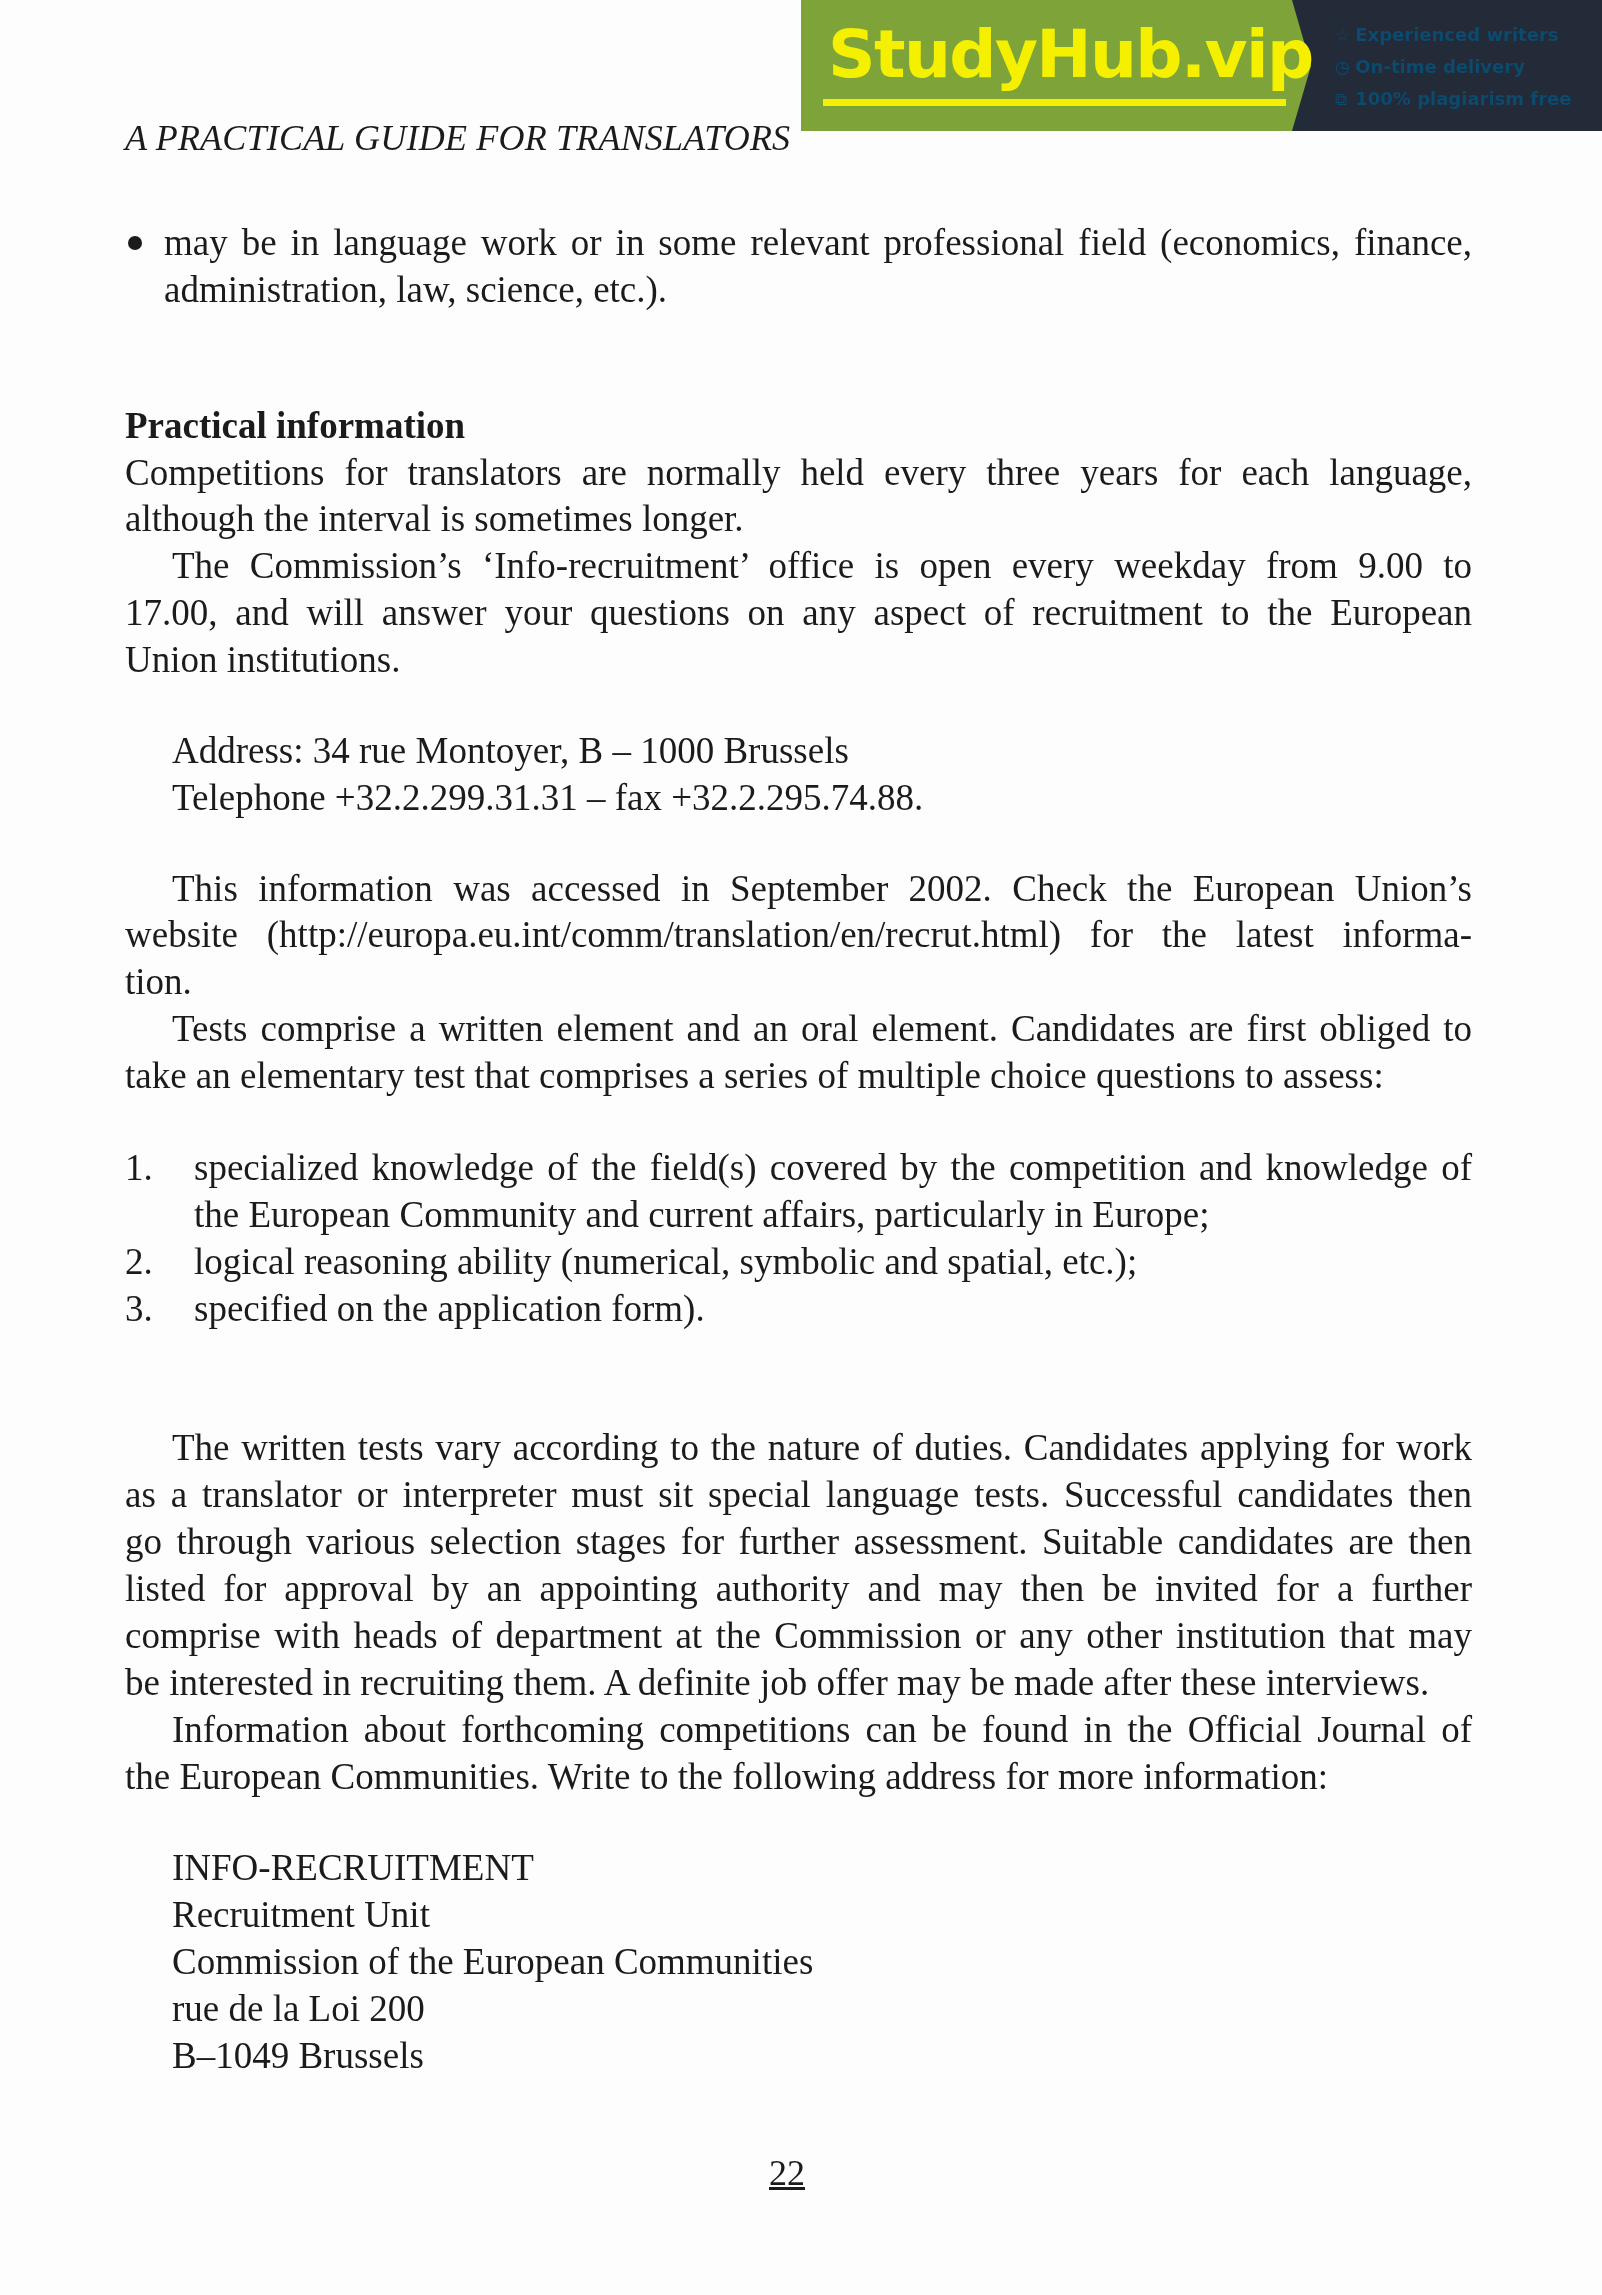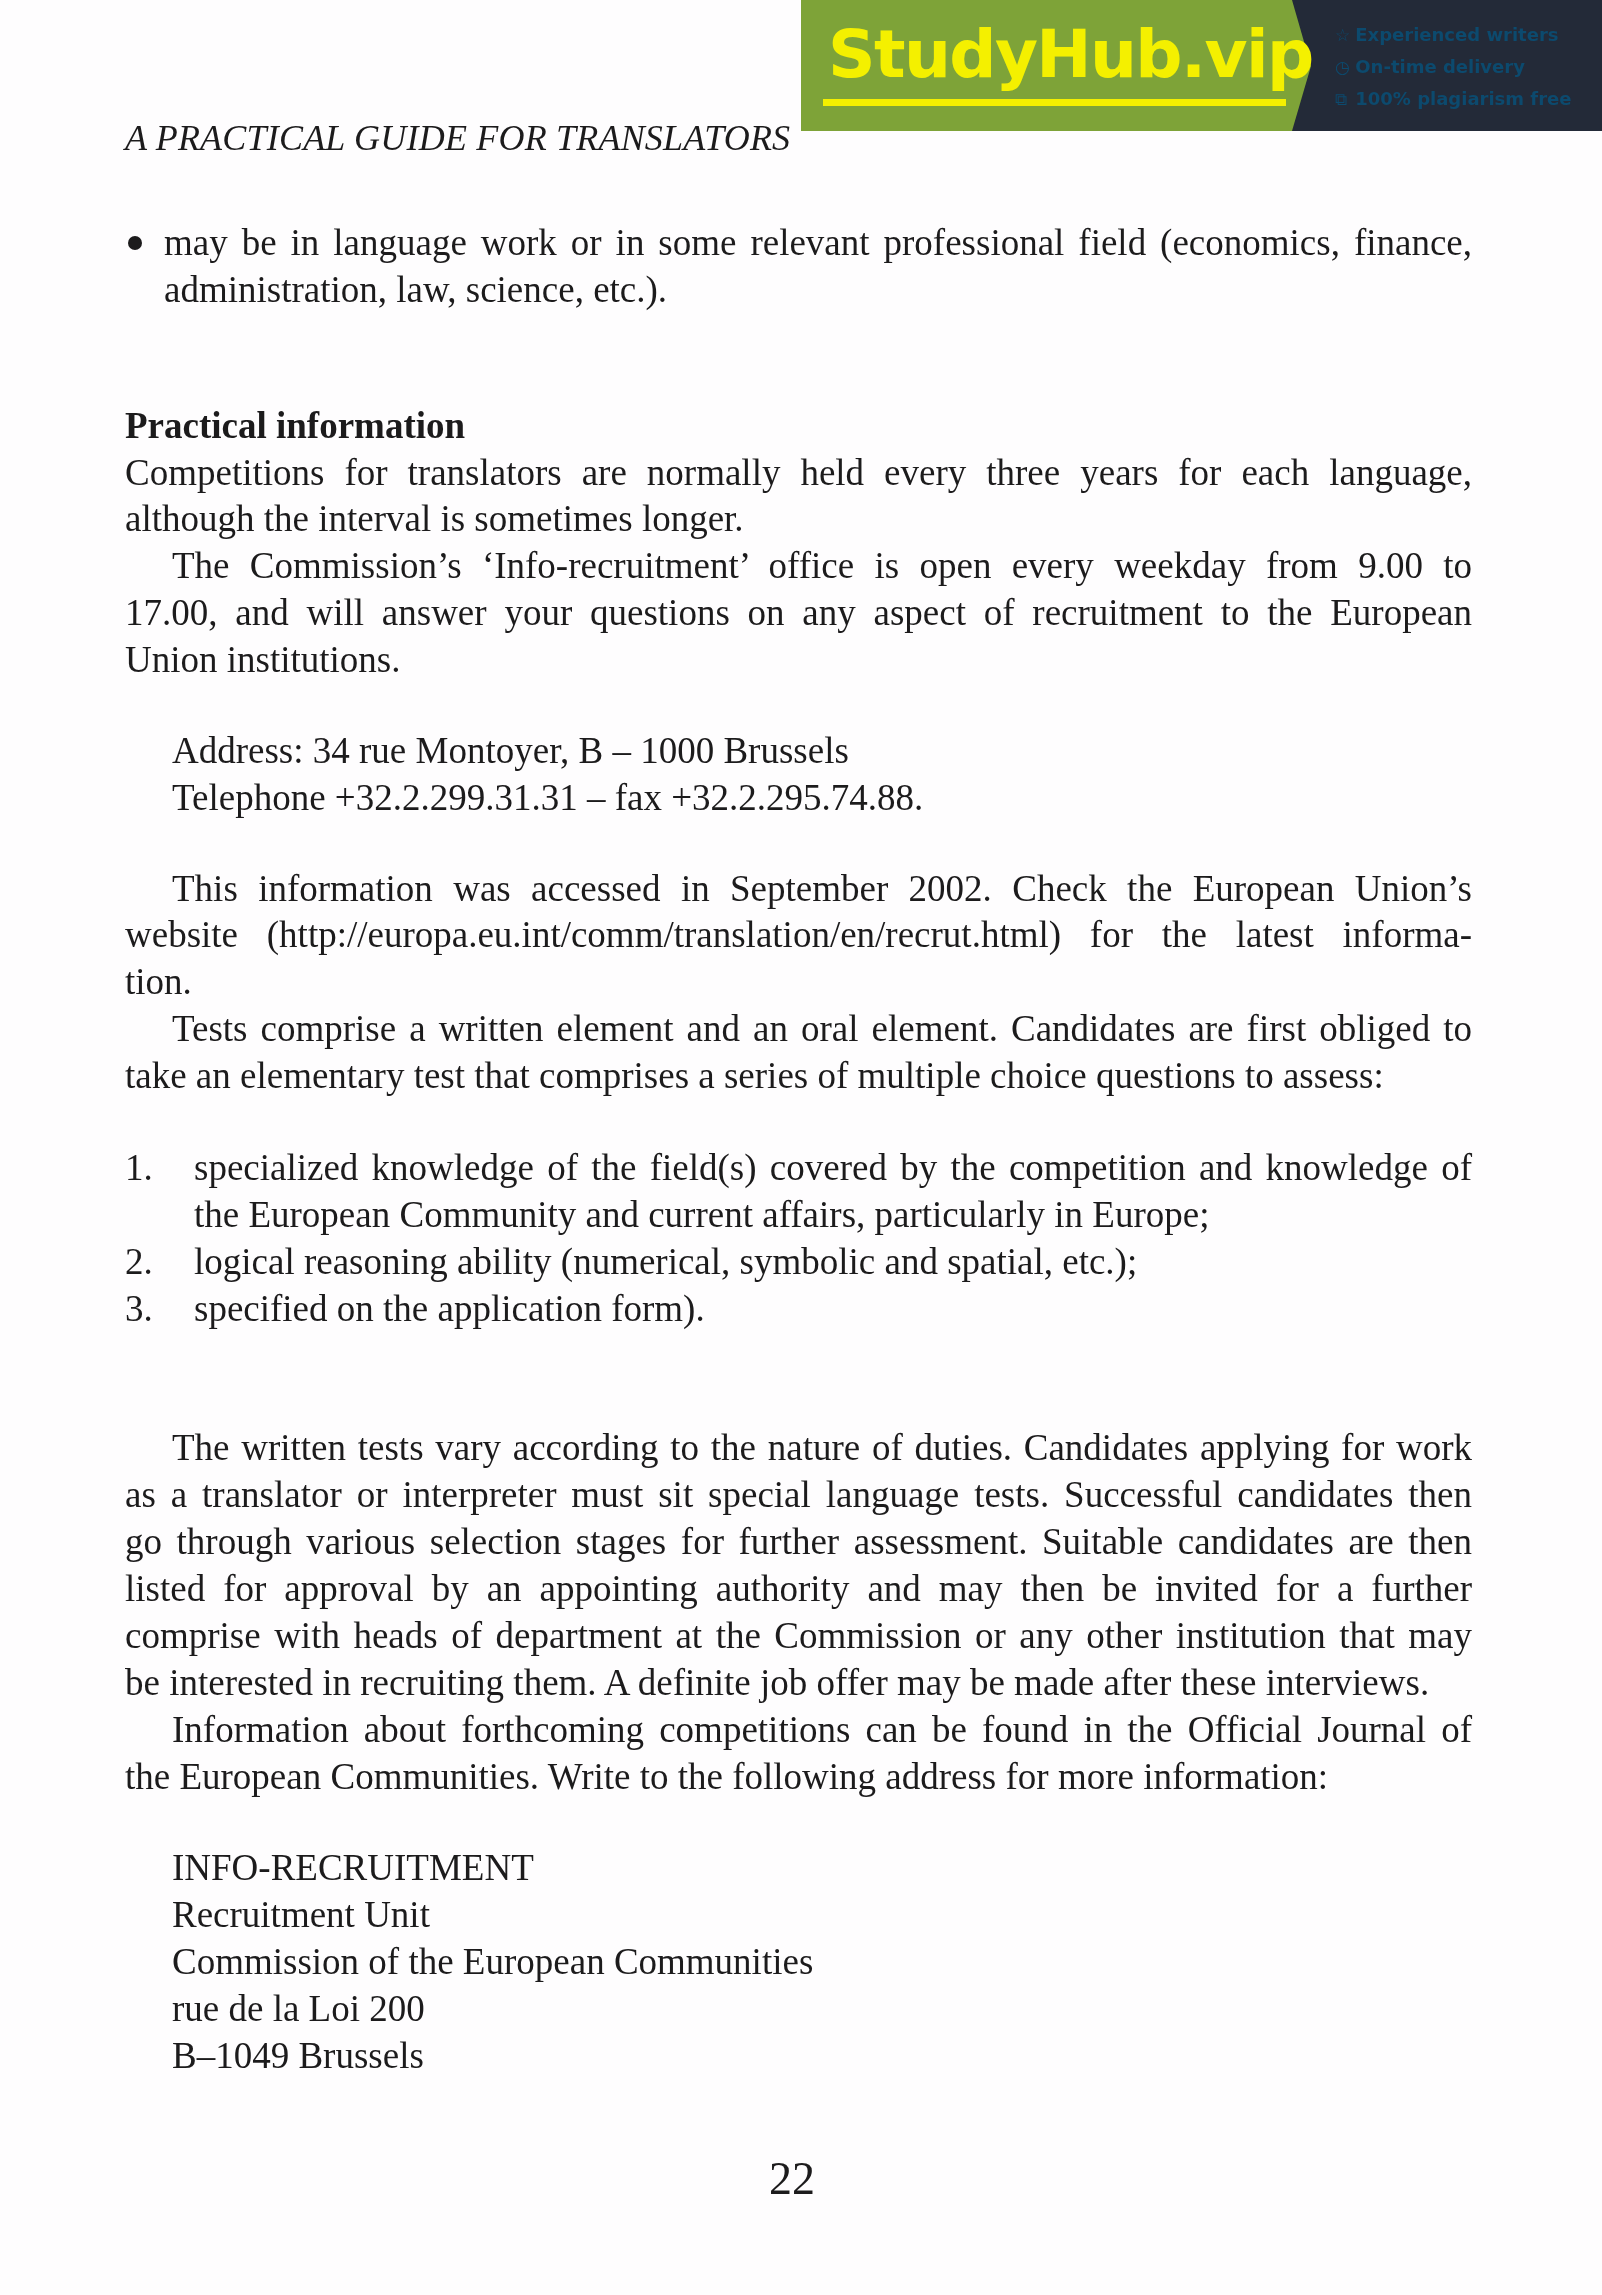--- a/index.html
+++ b/index.html
@@ -16,21 +16,21 @@
     .running-head { position: absolute; left: 125px; top: 117px; font-size: 36px; letter-spacing: 0.2px; white-space: nowrap; font-style: italic; }
     .bullet-block { position: absolute; left: 0; top: 219px; width: 1347px; }
     .bullet-dot { position: absolute; left: 3.1px; top: 17px; width: 14px; height: 14px; border-radius: 50%; background: #1c1b1c; }
     .bullet-text { margin-left: 39px; }
     h3.heading { position: absolute; left: 0; top: 402px; margin: 0; font-size: 37px; line-height: 47px; font-weight: bold; text-align: center; }
     .indent { text-indent: 47px; }
     .addr { position: absolute; left: 47px; white-space: nowrap; }
     .ol-item { position: absolute; left: 0; width: 1347px; }
     .ol-num { position: absolute; left: 0; top: 0; }
     .ol-text { margin-left: 69px; }
-    .page-number { position: absolute; left: 769px; top: 2152px; font-size: 46px; }
+    .page-number { position: absolute; left: 769px; top: 2152px; font-size: 36px; text-decoration: underline; }
     
     .banner { position: absolute; left: 801px; top: 0; width: 801px; height: 131px; }
     .banner-dark { position: absolute; left: 0; top: 0; width: 801px; height: 131px; background: #232a38; }
     .banner-green { position: absolute; left: 0; top: 0; width: 510px; height: 131px; background: #7ea338;
       clip-path: polygon(0 0, 491px 0, 510px 66px, 491px 131px, 0 131px); }
     .brand { position: absolute; left: 19px; top: 15.6px; font-family: "DejaVu Sans", sans-serif; font-weight: bold;
       font-size: 66px; line-height: 78px; color: #f4f000; letter-spacing: -1.6px; white-space: nowrap; margin-left: 8px; }
     .brand-underline { position: absolute; left: 22px; top: 99px; width: 463px; height: 7px; background: #f4f000; }
     .features { position: absolute; left: 534px; top: 19px; font-family: "DejaVu Sans", sans-serif; font-weight: bold; font-size: 18px; color: #0c4a6e; }
     .feature { height: 32px; line-height: 32px; white-space: nowrap; }

